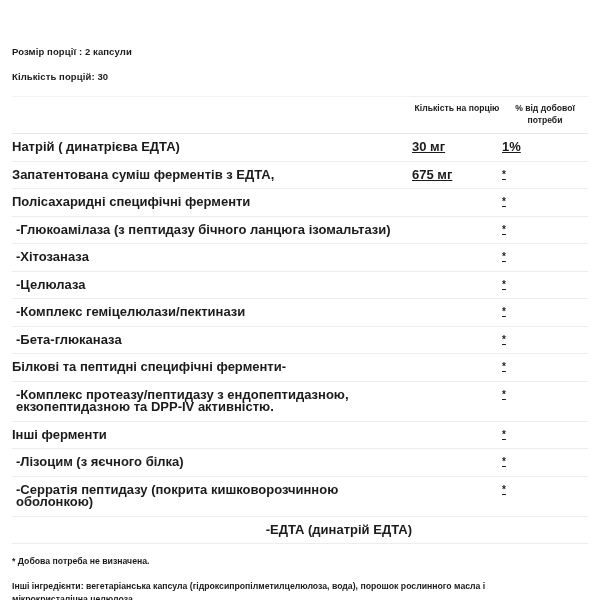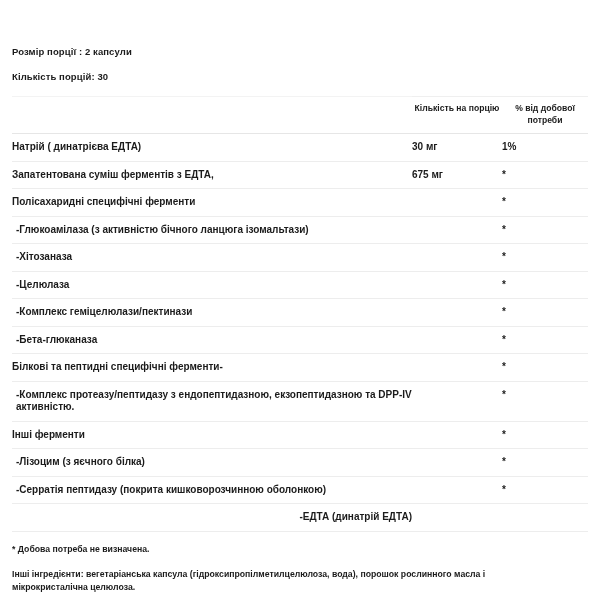--- a/index.html
+++ b/index.html
@@ -65,36 +65,37 @@
     color: #1b1b1b;
     text-align: center;
   }
   .hdr-row .hdr-name { border-top-color: #f3f3f3; }
   .hdr-blank { font-size: 0; }
 
   
   .facts-table tbody tr > td {
     border-bottom: 1px solid #ededed;
     padding: 7px 0 7px 0;
-    font-size: 10px;
+    font-size: 13px;
     font-weight: bold;
     line-height: 12.5px;
     color: #1b1b1b;
   }
   .facts-table tbody tr.sub > td.name {
     padding-left: 4px;
   }
   .facts-table tbody tr:last-child > td {
     border-bottom: 1px solid #ededed;
     text-align: right;
   }
   td.amount, td.dv {
     font-size: 8.7px;
     font-weight: bold;
     white-space: nowrap;
+    text-decoration: underline;
   }
   td.dv.star, td.amount.star {
     font-size: 10px;
     line-height: 11px;
   }
 
   
   .footnotes {
     margin-top: 11px;
   }
@@ -141,21 +142,21 @@
           <td class="name">Запатентована суміш ферментів з ЕДТА,</td>
           <td class="amount">675 мг</td>
           <td class="dv star">*</td>
         </tr>
         <tr>
           <td class="name">Полісахаридні специфічні ферменти</td>
           <td class="amount"></td>
           <td class="dv star">*</td>
         </tr>
         <tr class="sub">
-          <td class="name">-Глюкоамілаза (з активністю бічного ланцюга ізомальтази)</td>
+          <td class="name">-Глюкоамілаза (з пептидазу бічного ланцюга ізомальтази)</td>
           <td class="amount"></td>
           <td class="dv star">*</td>
         </tr>
         <tr class="sub">
           <td class="name">-Хітозаназа</td>
           <td class="amount"></td>
           <td class="dv star">*</td>
         </tr>
         <tr class="sub">
           <td class="name">-Целюлаза</td>

